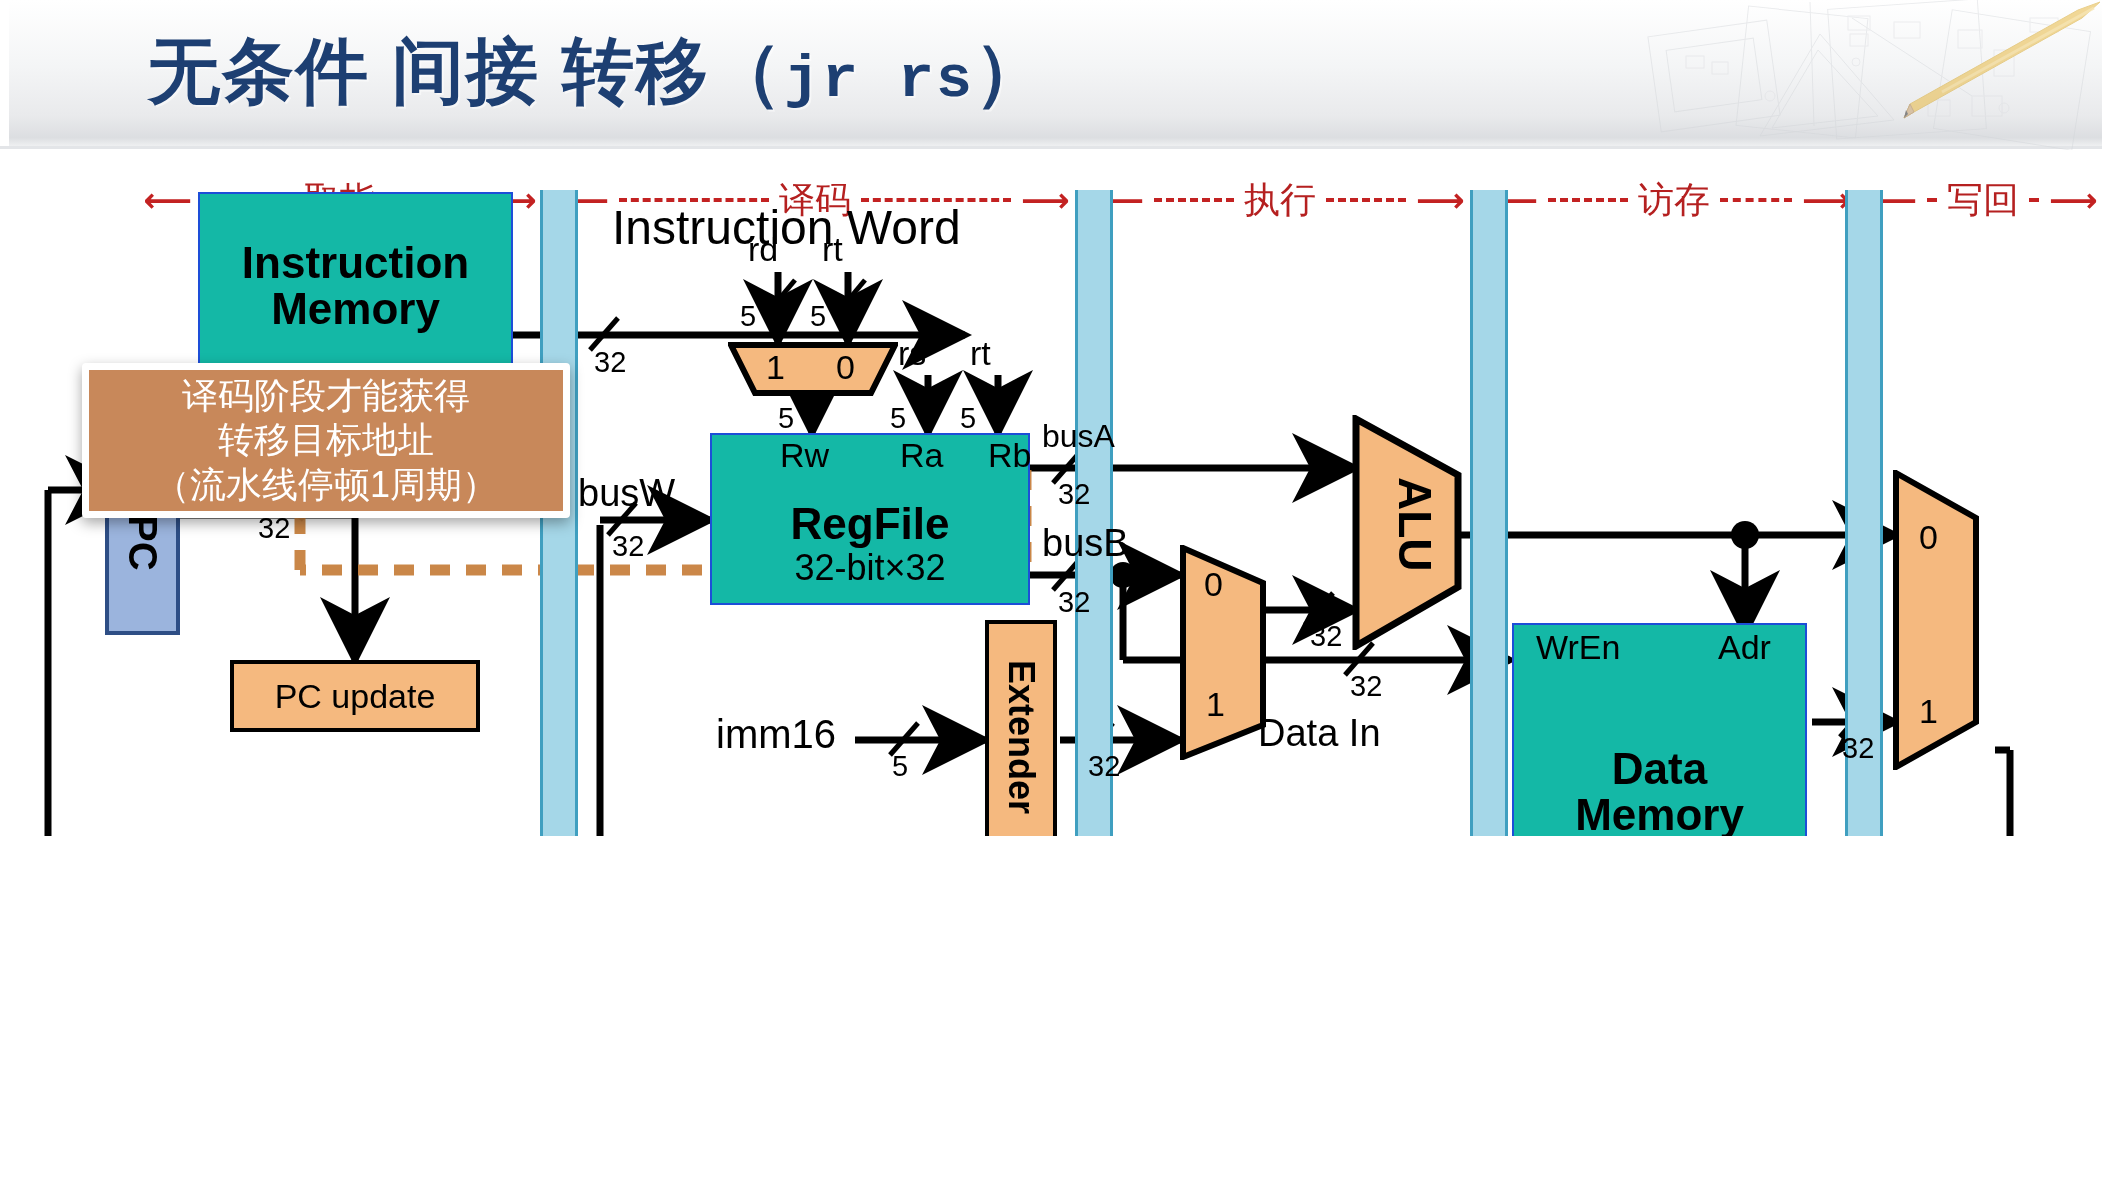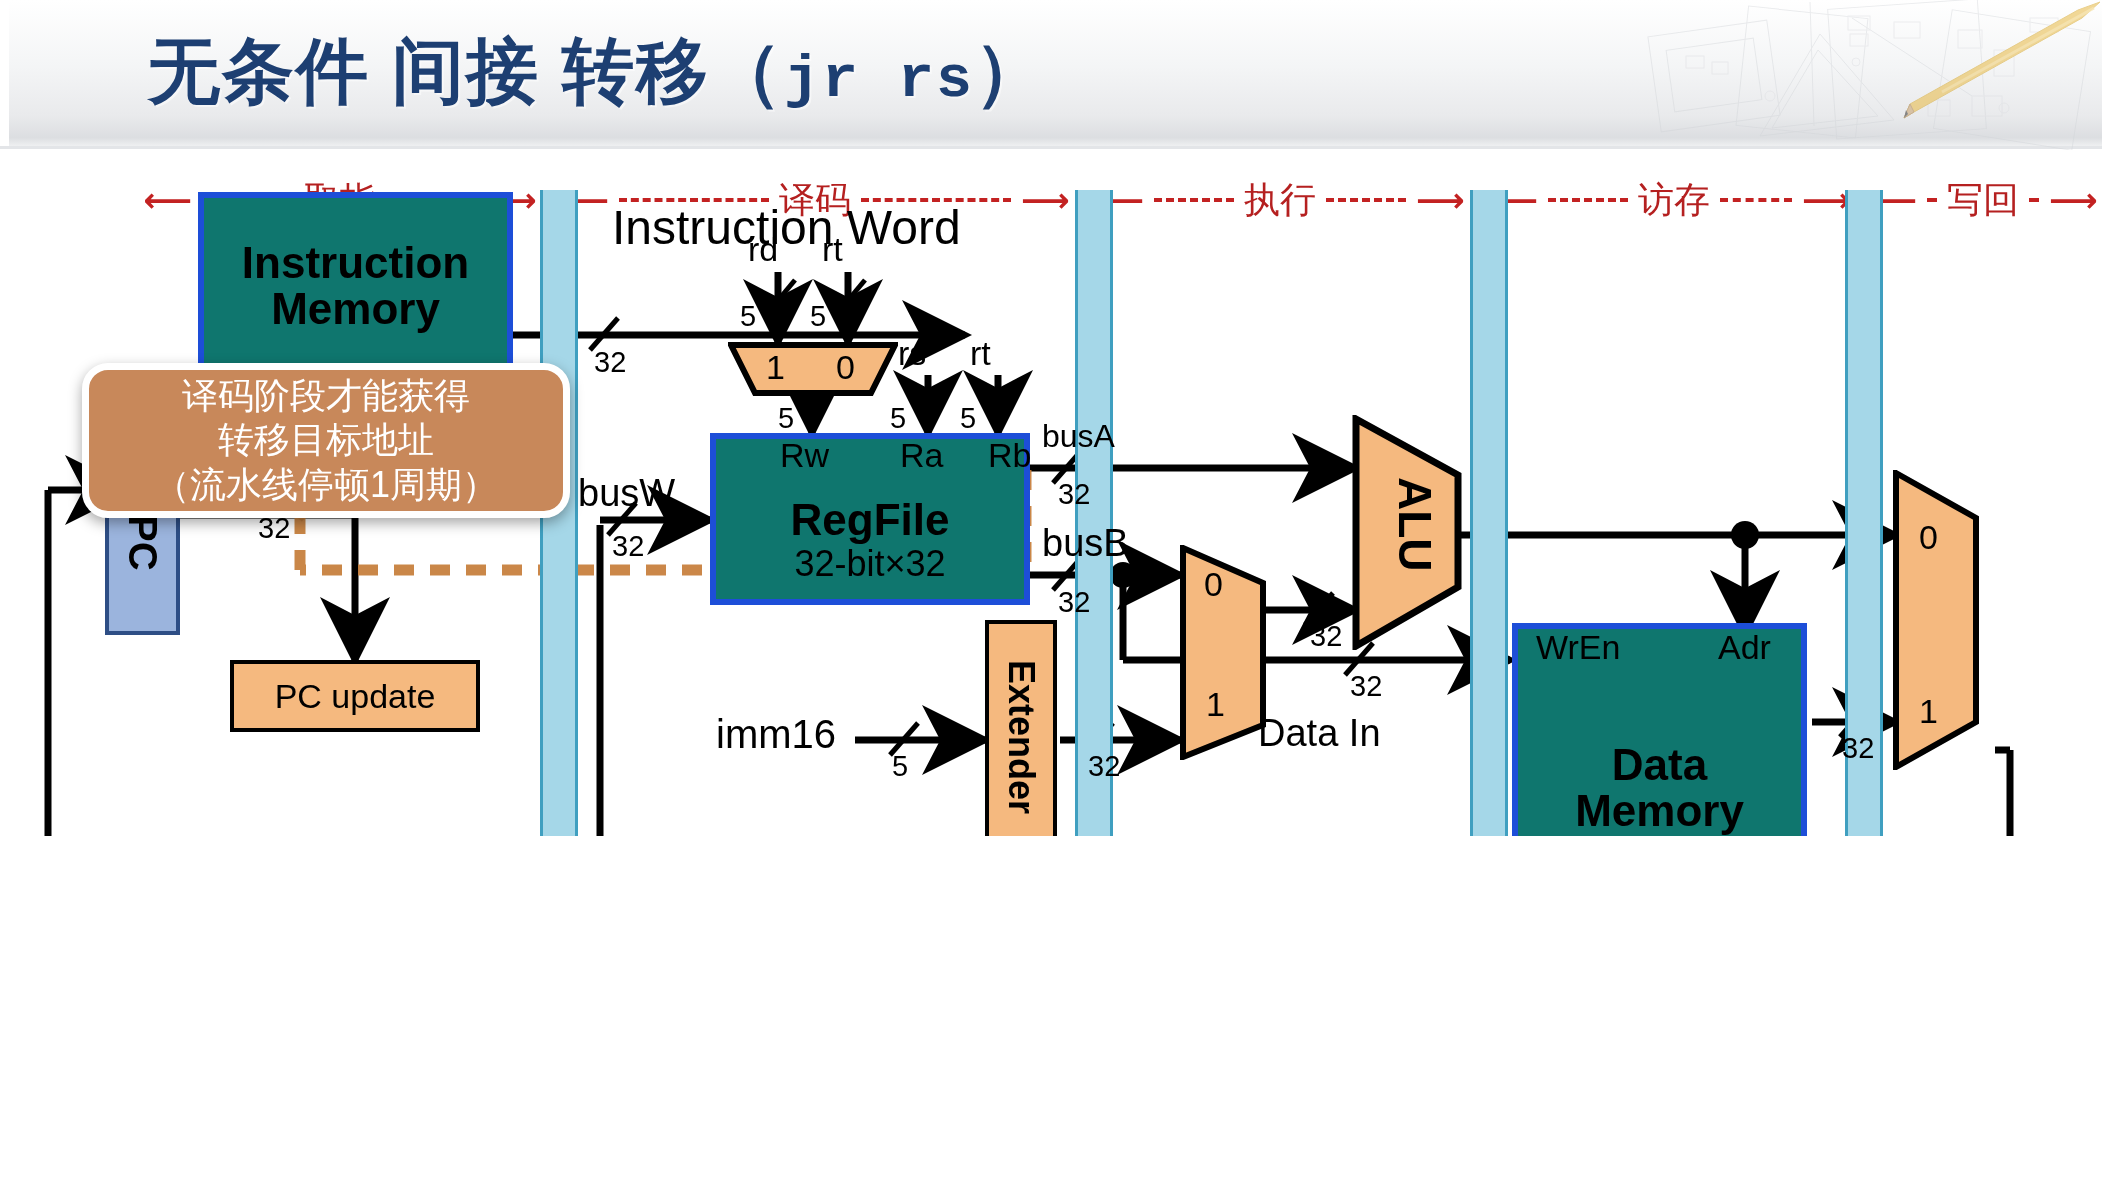--- a/index.html
+++ b/index.html
@@ -29,34 +29,34 @@
   .stage .txt{color:#b52020;font-size:36px;white-space:nowrap;}
   .dashline{flex:0 0 auto;height:0;border-top:4px dashed #c32222;}
   .arw{color:#c32222;font-size:34px;line-height:1;font-weight:bold;}
 
   
   #canvas{position:absolute;left:0;top:150px;width:2102px;height:1032px;}
   #canvas svg{position:absolute;left:0;top:0;}
 
   .pipe-reg{position:absolute;background:#a5d7e8;border-left:3px solid #3f9fc0;border-right:3px solid #3f9fc0;}
 
-  .blk{position:absolute;box-sizing:border-box;border:6px solid #1d4ed8;background:#0f766e;
+  .blk{position:absolute;box-sizing:border-box;border:2px solid #1d4ed8;background:#14b8a6;
        display:flex;flex-direction:column;align-items:center;justify-content:center;}
   .blk .big{font-size:44px;font-weight:bold;color:#000;line-height:1.05;}
   .blk .sub{font-size:36px;color:#000;}
 
   .orangebox{position:absolute;box-sizing:border-box;border:4px solid #000;background:#f5b97f;
        display:flex;align-items:center;justify-content:center;font-size:34px;color:#000;}
 
   .lbl{position:absolute;font-size:34px;color:#000;white-space:nowrap;}
   .lbl.small{font-size:29px;}
 
   
   .callout{position:absolute;box-sizing:border-box;
-    background:#c8885a;border:7px solid #ffffff;border-radius:26px;
+    background:#c8885a;border:7px solid #ffffff;border-radius:4px;
     box-shadow:0 5px 14px rgba(0,0,0,.35);
     display:flex;flex-direction:column;align-items:center;justify-content:center;
     color:#ffffff;font-size:36px;line-height:1.24;text-align:center;padding:8px 14px;}
   .callout .ln{white-space:nowrap;}
 
   .vert{writing-mode:vertical-rl;text-orientation:mixed;}
 </style>
 </head>
 <body>
 

